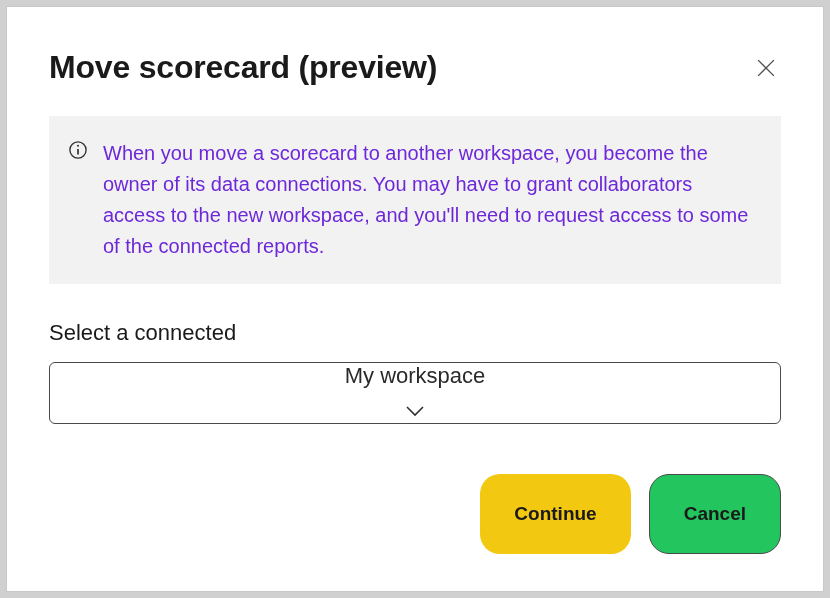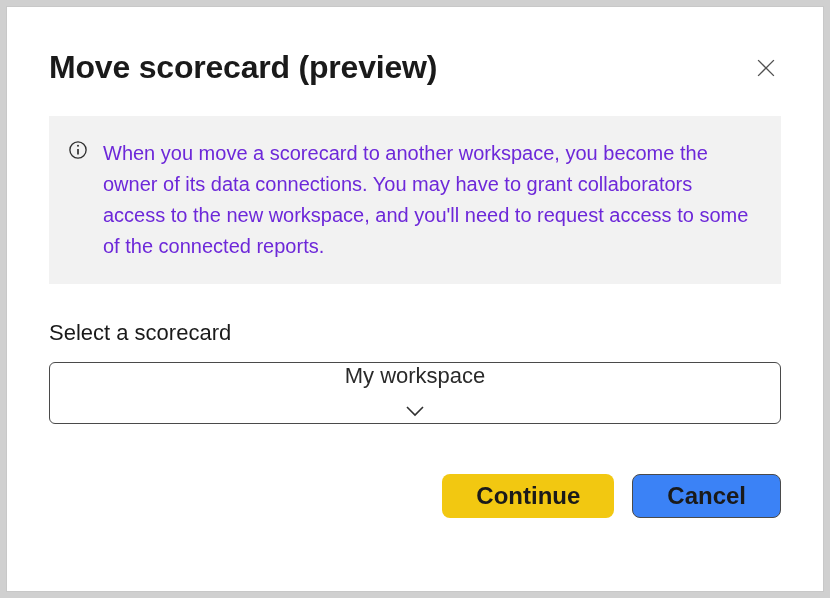--- a/index.html
+++ b/index.html
@@ -107,33 +107,33 @@
       height: 11px;
     }
     .dialog-footer {
       display: flex;
       justify-content: flex-end;
       gap: 18px;
       margin-top: 50px;
     }
     .btn {
       font-family: inherit;
-      font-size: 24px;
+      font-size: 19px;
       font-weight: 600;
-      padding: 7px 34px;
-      border-radius: 8px;
+      padding: 28px 34px;
+      border-radius: 20px;
       cursor: pointer;
       border: none;
     }
     .btn-primary {
       background: #f2c811;
       color: #1a1a1a;
     }
     .btn-secondary {
-      background: #3b82f6;
+      background: #22c55e;
       color: #1a1a1a;
       border: 1px solid #4a4a4a;
     }
   </style>
 </head>
 <body>
 
 <div class="dialog">
   <div class="dialog-header">
     <h1 class="dialog-title">Move scorecard (preview)</h1>
@@ -151,21 +151,21 @@
     <span class="info-icon">
       <svg viewBox="0 0 16 16" fill="none" stroke="currentColor" stroke-width="1.2">
         <circle cx="8" cy="8" r="7.2"></circle>
         <line x1="8" y1="7" x2="8" y2="12" stroke-width="1.5"></line>
         <circle cx="8" cy="4.2" r="0.9" fill="currentColor" stroke="none"></circle>
       </svg>
     </span>
     <div class="info-text">When you move a scorecard to another workspace, you become the owner of its data connections. You may have to grant collaborators access to the new workspace, and you'll need to request access to some of the connected reports.</div>
   </div>
 
-  <label class="field-label">Select a scorecard</label>
+  <label class="field-label">Select a connected</label>
 
   <button class="workspace-select">
     <span class="workspace-select-text">My workspace</span>
     <span class="chevron">
       <svg viewBox="0 0 18 11" fill="none" stroke="currentColor" stroke-width="1.6">
         <polyline points="1,1 9,9 17,1"></polyline>
       </svg>
     </span>
   </button>
 

